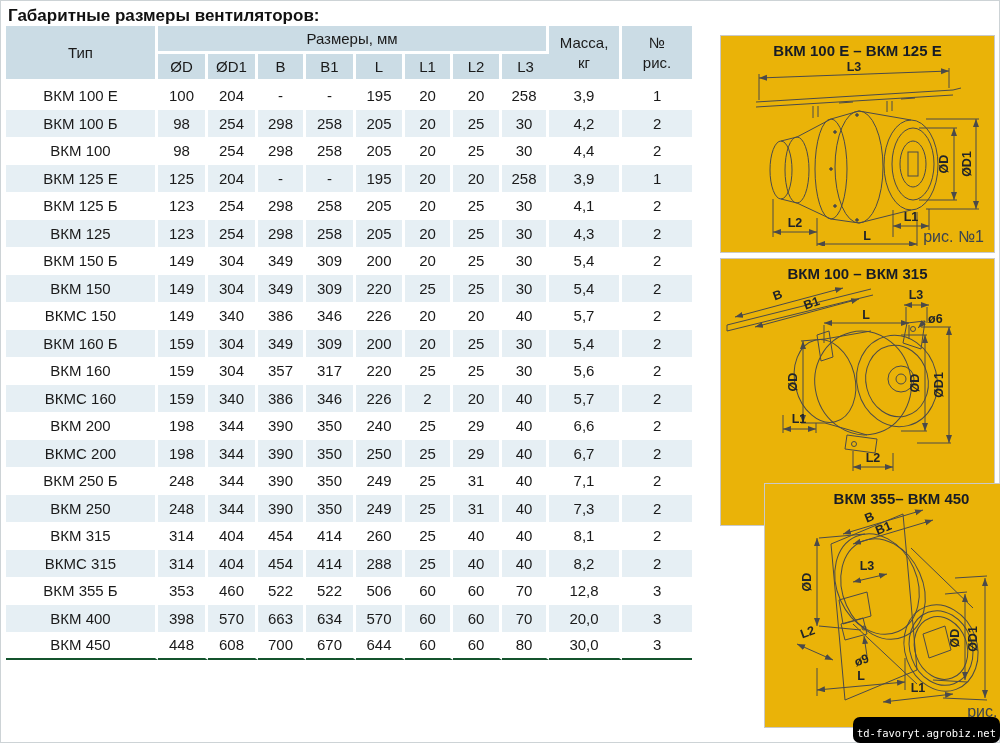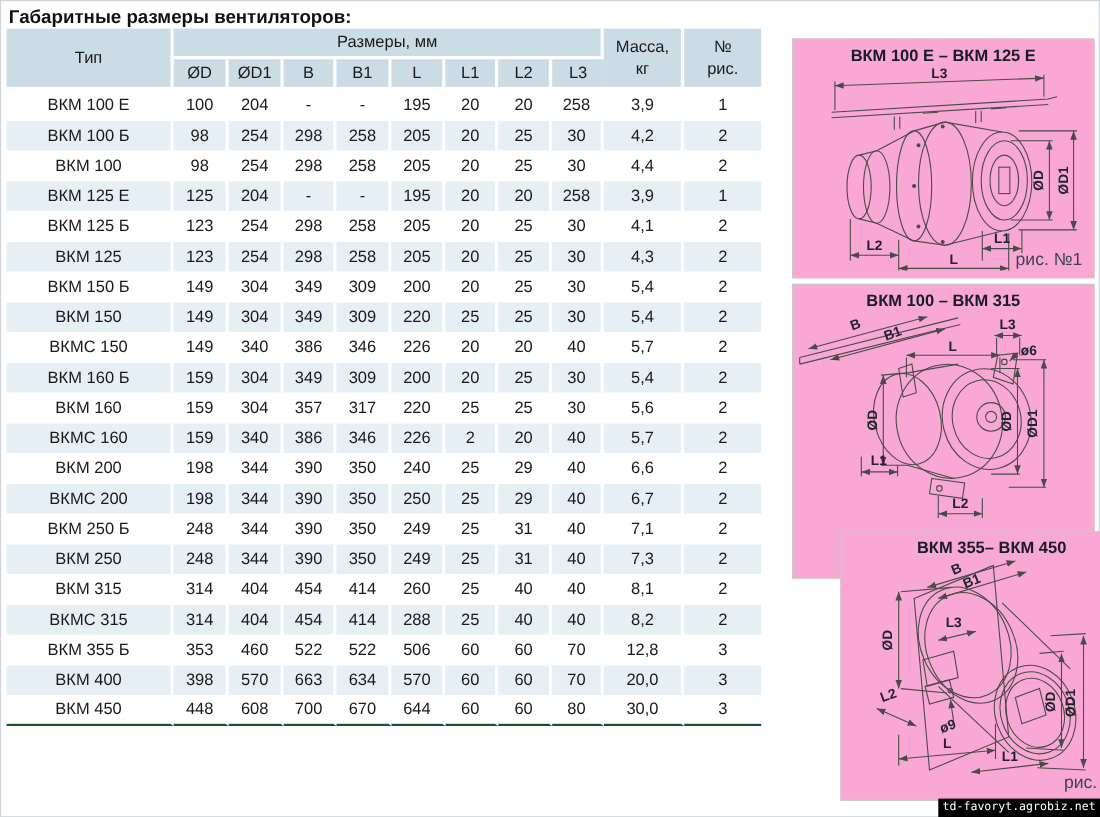--- a/index.html
+++ b/index.html
@@ -27,39 +27,39 @@
   thead tr th:last-child { border-right:0; }
   thead th.multiline { white-space:pre-line; line-height:20px; }
   tbody td { height:27.5px; border-right:3px solid #fff; background:#ffffff; }
   tbody tr td:last-child { border-right:0; }
   tbody tr:nth-child(even) td { background:#e6eff4; }
   tbody tr:last-child td { border-bottom:2px solid #14532d; }
   td.type { text-align:left; padding-left:22px; }
 
   .fig-box {
     position:absolute; left:720px; width:275px; box-sizing:border-box;
-    border:1px solid #c9c9c9; background:#f9a8d4;
+    border:1px solid #c9c9c9; background:#eab308;
   }
   #fig-box-1 { top:35px;  height:218px; }
   #fig-box-2 { top:258px; height:268px; }
   #fig-box-3 { top:483px; height:245px;margin-left:44px; }
   .fig-title {
     text-align:center; font-weight:bold; font-size:15px; color:#171c26;
     margin-top:5px; height:19px; line-height:19px;
   }
   .fig-caption { position:absolute; right:10px; bottom:6px; font-size:16px; color:#3b4450; }
   .fig-box svg { display:block; }
   .draw { stroke:#4a4a4a; stroke-width:1; fill:none; }
   .dim  { stroke:#4a4a4a; stroke-width:1; fill:none; }
   .dlbl { font-family:"Liberation Sans",sans-serif; font-size:12.5px; font-weight:bold; fill:#20242a; stroke:none; }
 
   .watermark {
     position:absolute; right:0; bottom:0; z-index:5;
     background:#000; color:#fff; font-family:"DejaVu Sans Mono", monospace;
-    font-size:10.5px; line-height:13px; padding:1px 4px 3px;
+    font-size:10.5px; line-height:13px; padding:10px 4px 3px;border-radius:7px;
   }
 </style>
 </head>
 <body>
 
 <div class="frame"></div>
 
 <div class="page-title">Габаритные размеры вентиляторов:</div>
 
 <table class="dims">

